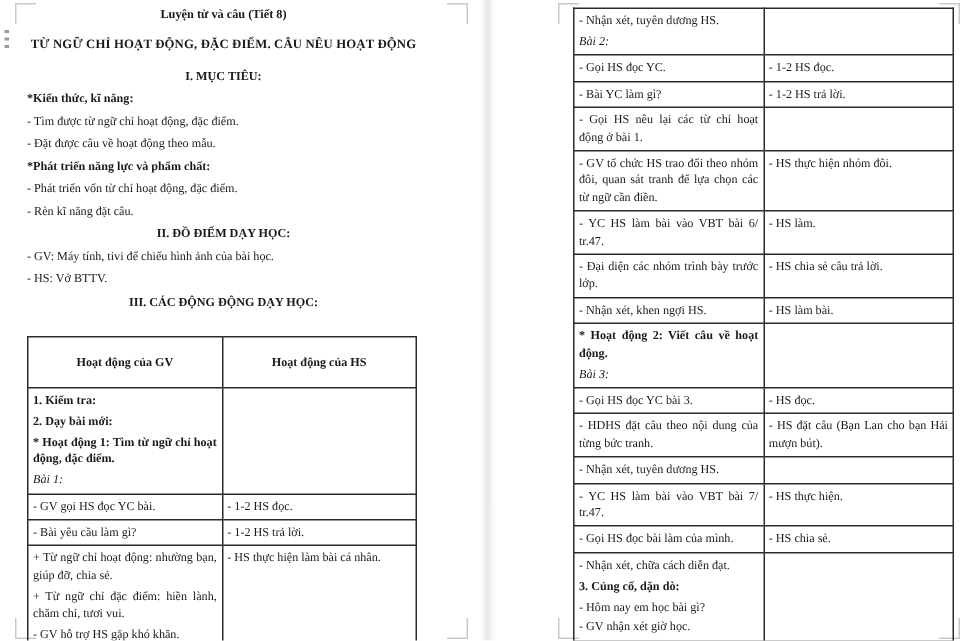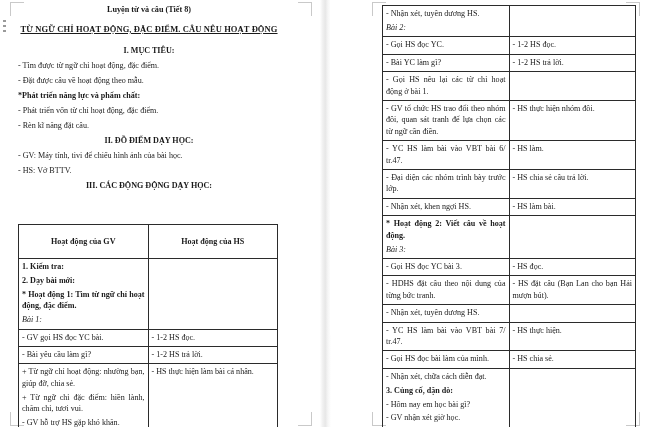--- a/index.html
+++ b/index.html
@@ -98,21 +98,20 @@
     font-size: 8.2px;
     margin-bottom: 7px;
   }
   .doc-subtitle {
     text-align: center;
     font-weight: bold;
     font-size: 8.5px;
     line-height: 13px;
     margin-bottom: 9px;
     letter-spacing: .1px;
-    text-decoration: underline;
   }
   .sec-head {
     font-weight: bold;
     margin-bottom: 3.5px;
     text-align: center;
   }
   .sub-head {
     font-weight: bold;
     margin-bottom: 3.5px;
   }
@@ -186,20 +185,21 @@
     </div>
 
     <div class="body-col body-left">
 
       <p class="doc-title">Luyện từ và câu (Tiết 8)</p>
 
       <p class="doc-subtitle">TỪ NGỮ CHỈ HOẠT ĐỘNG, ĐẶC ĐIỂM. CÂU NÊU HOẠT ĐỘNG</p>
 
       <p class="sec-head">I. MỤC TIÊU:</p>
 
+      <p class="sub-head">*Kiến thức, kĩ năng:</p>
 
       <p class="line">- Tìm được từ ngữ chỉ hoạt động, đặc điểm.</p>
       <p class="line">- Đặt được câu về hoạt động theo mẫu.</p>
 
       <p class="sub-head">*Phát triển năng lực và phẩm chất:</p>
 
       <p class="line">- Phát triển vốn từ chỉ hoạt động, đặc điểm.</p>
       <p class="line">- Rèn kĩ năng đặt câu.</p>
 
       <p class="sec-head">II. ĐỒ ĐIỂM DẠY HỌC:</p>

